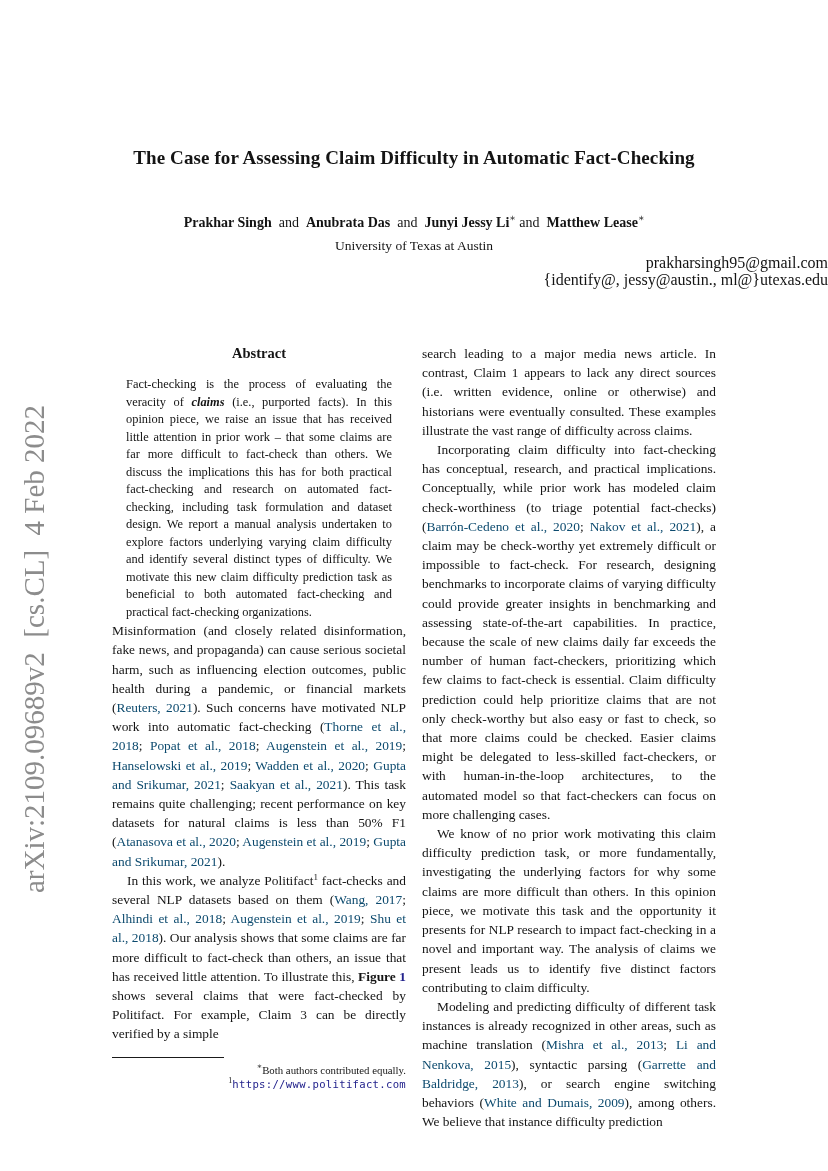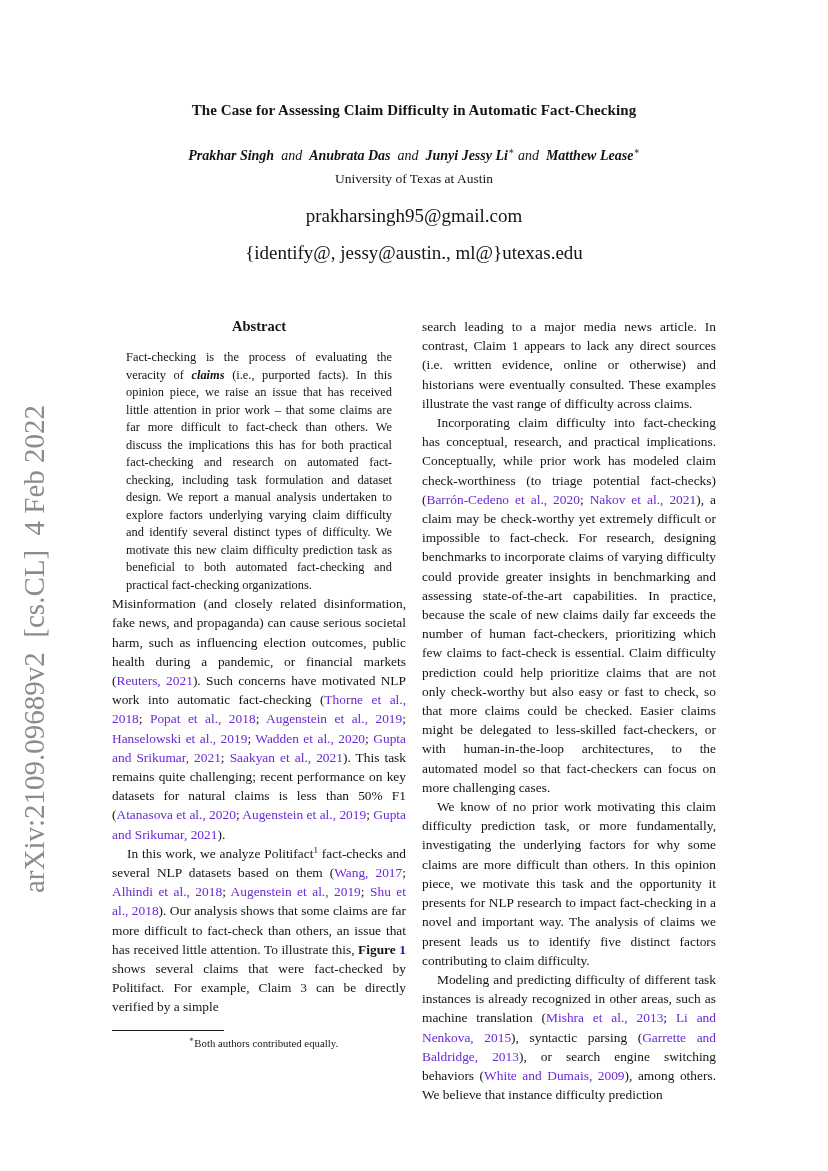--- a/index.html
+++ b/index.html
@@ -8,45 +8,45 @@
     position:relative; width:828px; height:1171px; background:#ffffff;
     font-family:"Liberation Serif","DejaVu Serif",serif; color:#141414;
     overflow:hidden;
   }
   .watermark {
     position:absolute; left:18px; top:368px; height:562px;
     writing-mode:vertical-rl; transform:rotate(180deg);
     font-size:29px; color:#8c8c8c; white-space:pre; text-align:center;
   }
   .header { padding-top:102px; text-align:center; }
-  .title  { font-size:15px; font-weight:bold; letter-spacing:0.1px; }
-  .authors{ margin-top:29px; font-size:14px; white-space:pre-wrap;font-style:italic; }
+  .title  { font-size:19px; font-weight:bold; letter-spacing:0.1px;margin-top:45px; }
+  .authors{ margin-top:46px; font-size:14px; white-space:pre-wrap; }
   .affil  { margin-top:6px; font-size:13.5px; line-height:17px; }
-  .email  { margin-top:20px; font-size:19px; line-height:17px; }
+  .email  { margin-top:0; font-size:16px; line-height:17px;text-align:right; }
   .cols   { display:flex; gap:16px; margin:56px 112px 0 112px; }
   .col    { width:306px; font-size:13.4px; line-height:19.2px; text-align:justify;
             hyphens:auto; -webkit-hyphens:auto; }
   .abstract-head { text-align:center; font-size:14.5px; font-weight:bold; margin-bottom:13px; }
   .abstract-body { margin:0 14px; font-size:12.4px; line-height:17.5px; text-align:justify; }
   .section-head  { margin-top:21px; margin-bottom:11px; font-size:14.5px; font-weight:bold; }
   .section-head .secnum { margin-right:14px; }
   p { margin:0; }
   p.indent { text-indent:15px; }
   .seg-bold   { font-weight:bold; }
   .seg-italic { font-style:italic;font-weight:bold; }
-  .seg-cite   { color:#6d28d9; }
+  .seg-cite   { color:#0c4a6e; }
   .seg-figref { color:#22228C; font-weight:bold; }
   .seg-sup    { vertical-align:super; font-size:9px; line-height:0; }
   .seg-supstar{ vertical-align:super; font-size:9.5px; line-height:0; }
   .seg-fnmark { vertical-align:super; font-size:8px; line-height:0; }
   .seg-url    { font-family:"DejaVu Sans Mono","Liberation Mono",monospace;
                 color:#22228C; font-size:10.6px; letter-spacing:0.3px; }
   .footnotes  { margin-top:13px; }
   .fnrule     { width:112px; border-top:1px solid #1a1a1a; margin-bottom:5px; }
-  .fn         { font-size:10.8px; line-height:14.5px; text-align:center; text-indent:9px; }
+  .fn         { font-size:10.8px; line-height:14.5px; text-align:right; text-indent:9px; }
 </style>
 </head>
 <body>
 
 <div class="page">
 
   <div class="watermark">arXiv:2109.09689v2  [cs.CL]  4 Feb 2022</div>
 
   <div class="header">
     <div class="title">The Case for Assessing Claim Difficulty in Automatic Fact-Checking</div>
@@ -62,20 +62,21 @@
       <div class="abstract-head">Abstract</div>
       <div class="abstract-body"><span>Fact-checking is the process of evaluating the veracity of </span><span class="seg-italic">claims</span><span> (i.e., purported facts). In this opinion piece, we raise an issue that has received little attention in prior work – that some claims are far more difficult to fact-check than others. We discuss the implications this has for both practical fact-checking and research on automated fact-checking, including task formulation and dataset design. We report a manual analysis undertaken to explore factors underlying varying claim difficulty and identify several distinct types of difficulty. We motivate this new claim difficulty prediction task as beneficial to both automated fact-checking and practical fact-checking organizations.</span></div>
 
 
       <p><span>Misinformation (and closely related disinformation, fake news, and propaganda) can cause serious societal harm, such as influencing election outcomes, public health during a pandemic, or financial markets (</span><span class="seg-cite">Reuters, 2021</span><span>). Such concerns have motivated NLP work into automatic fact-checking (</span><span class="seg-cite">Thorne et al., 2018</span><span>; </span><span class="seg-cite">Popat et al., 2018</span><span>; </span><span class="seg-cite">Augenstein et al., 2019</span><span>; </span><span class="seg-cite">Hanselowski et al., 2019</span><span>; </span><span class="seg-cite">Wadden et al., 2020</span><span>; </span><span class="seg-cite">Gupta and Srikumar, 2021</span><span>; </span><span class="seg-cite">Saakyan et al., 2021</span><span>). This task remains quite challenging; recent performance on key datasets for natural claims is less than 50% F1 (</span><span class="seg-cite">Atanasova et al., 2020</span><span>; </span><span class="seg-cite">Augenstein et al., 2019</span><span>; </span><span class="seg-cite">Gupta and Srikumar, 2021</span><span>).</span></p>
       <p class="indent"><span>In this work, we analyze Politifact</span><span class="seg-sup">1</span><span> fact-checks and several NLP datasets based on them (</span><span class="seg-cite">Wang, 2017</span><span>; </span><span class="seg-cite">Alhindi et al., 2018</span><span>; </span><span class="seg-cite">Augenstein et al., 2019</span><span>; </span><span class="seg-cite">Shu et al., 2018</span><span>). Our analysis shows that some claims are far more difficult to fact-check than others, an issue that has received little attention. To illustrate this, </span><span class="seg-bold">Figure</span><span> </span><span class="seg-figref">1</span><span> shows several claims that were fact-checked by Politifact. For example, Claim 3 can be directly verified by a simple</span></p>
 
       <div class="footnotes">
         <div class="fnrule"></div>
         <div class="fn"><span class="seg-fnmark">∗</span><span>Both authors contributed equally.</span></div>
+        <div class="fn"><span class="seg-fnmark">1</span><span class="seg-url">https://www.politifact.com</span></div>
       </div>
     </div>
 
     <div class="col">
       <p><span>search leading to a major media news article. In contrast, Claim 1 appears to lack any direct sources (i.e. written evidence, online or otherwise) and historians were eventually consulted. These examples illustrate the vast range of difficulty across claims.</span></p>
       <p class="indent"><span>Incorporating claim difficulty into fact-checking has conceptual, research, and practical implications. Conceptually, while prior work has modeled claim check-worthiness (to triage potential fact-checks) (</span><span class="seg-cite">Barrón-Cedeno et al., 2020</span><span>; </span><span class="seg-cite">Nakov et al., 2021</span><span>), a claim may be check-worthy yet extremely difficult or impossible to fact-check. For research, designing benchmarks to incorporate claims of varying difficulty could provide greater insights in benchmarking and assessing state-of-the-art capabilities. In practice, because the scale of new claims daily far exceeds the number of human fact-checkers, prioritizing which few claims to fact-check is essential. Claim difficulty prediction could help prioritize claims that are not only check-worthy but also easy or fast to check, so that more claims could be checked. Easier claims might be delegated to less-skilled fact-checkers, or with human-in-the-loop architectures, to the automated model so that fact-checkers can focus on more challenging cases.</span></p>
       <p class="indent"><span>We know of no prior work motivating this claim difficulty prediction task, or more fundamentally, investigating the underlying factors for why some claims are more difficult than others. In this opinion piece, we motivate this task and the opportunity it presents for NLP research to impact fact-checking in a novel and important way. The analysis of claims we present leads us to identify five distinct factors contributing to claim difficulty.</span></p>
       <p class="indent"><span>Modeling and predicting difficulty of different task instances is already recognized in other areas, such as machine translation (</span><span class="seg-cite">Mishra et al., 2013</span><span>; </span><span class="seg-cite">Li and Nenkova, 2015</span><span>), syntactic parsing (</span><span class="seg-cite">Garrette and Baldridge, 2013</span><span>), or search engine switching behaviors (</span><span class="seg-cite">White and Dumais, 2009</span><span>), among others. We believe that instance difficulty prediction</span></p>
     </div>
 

